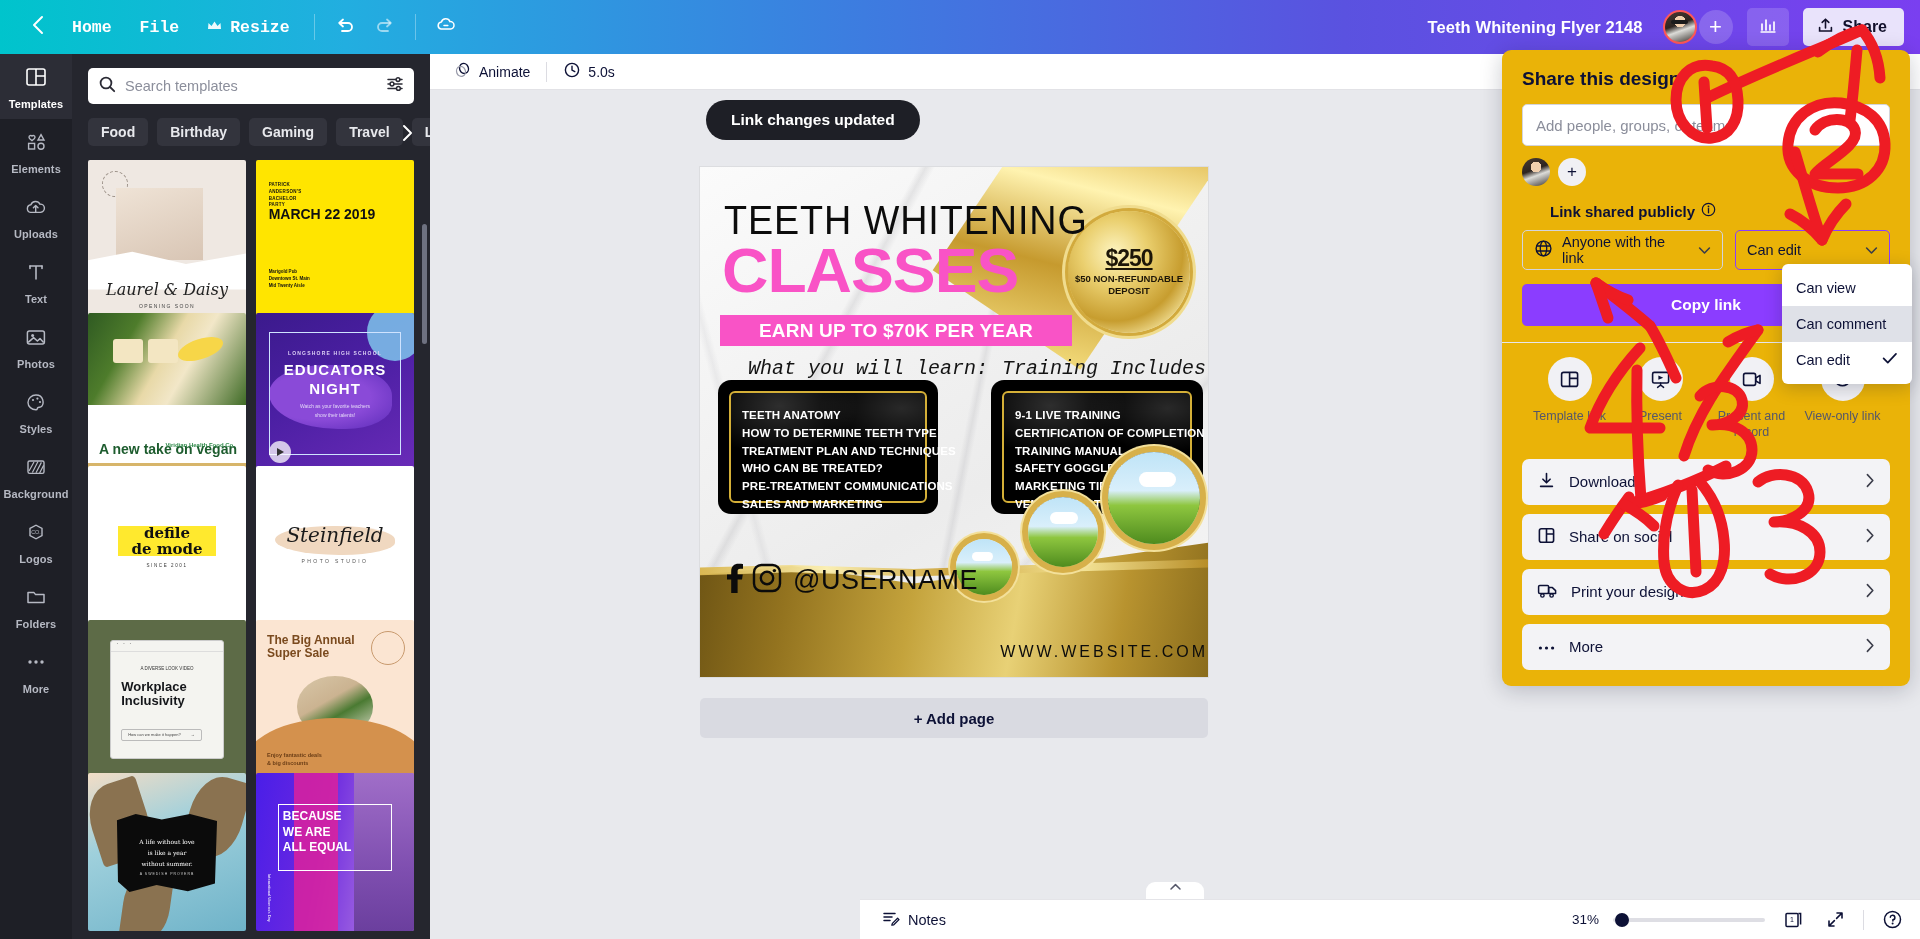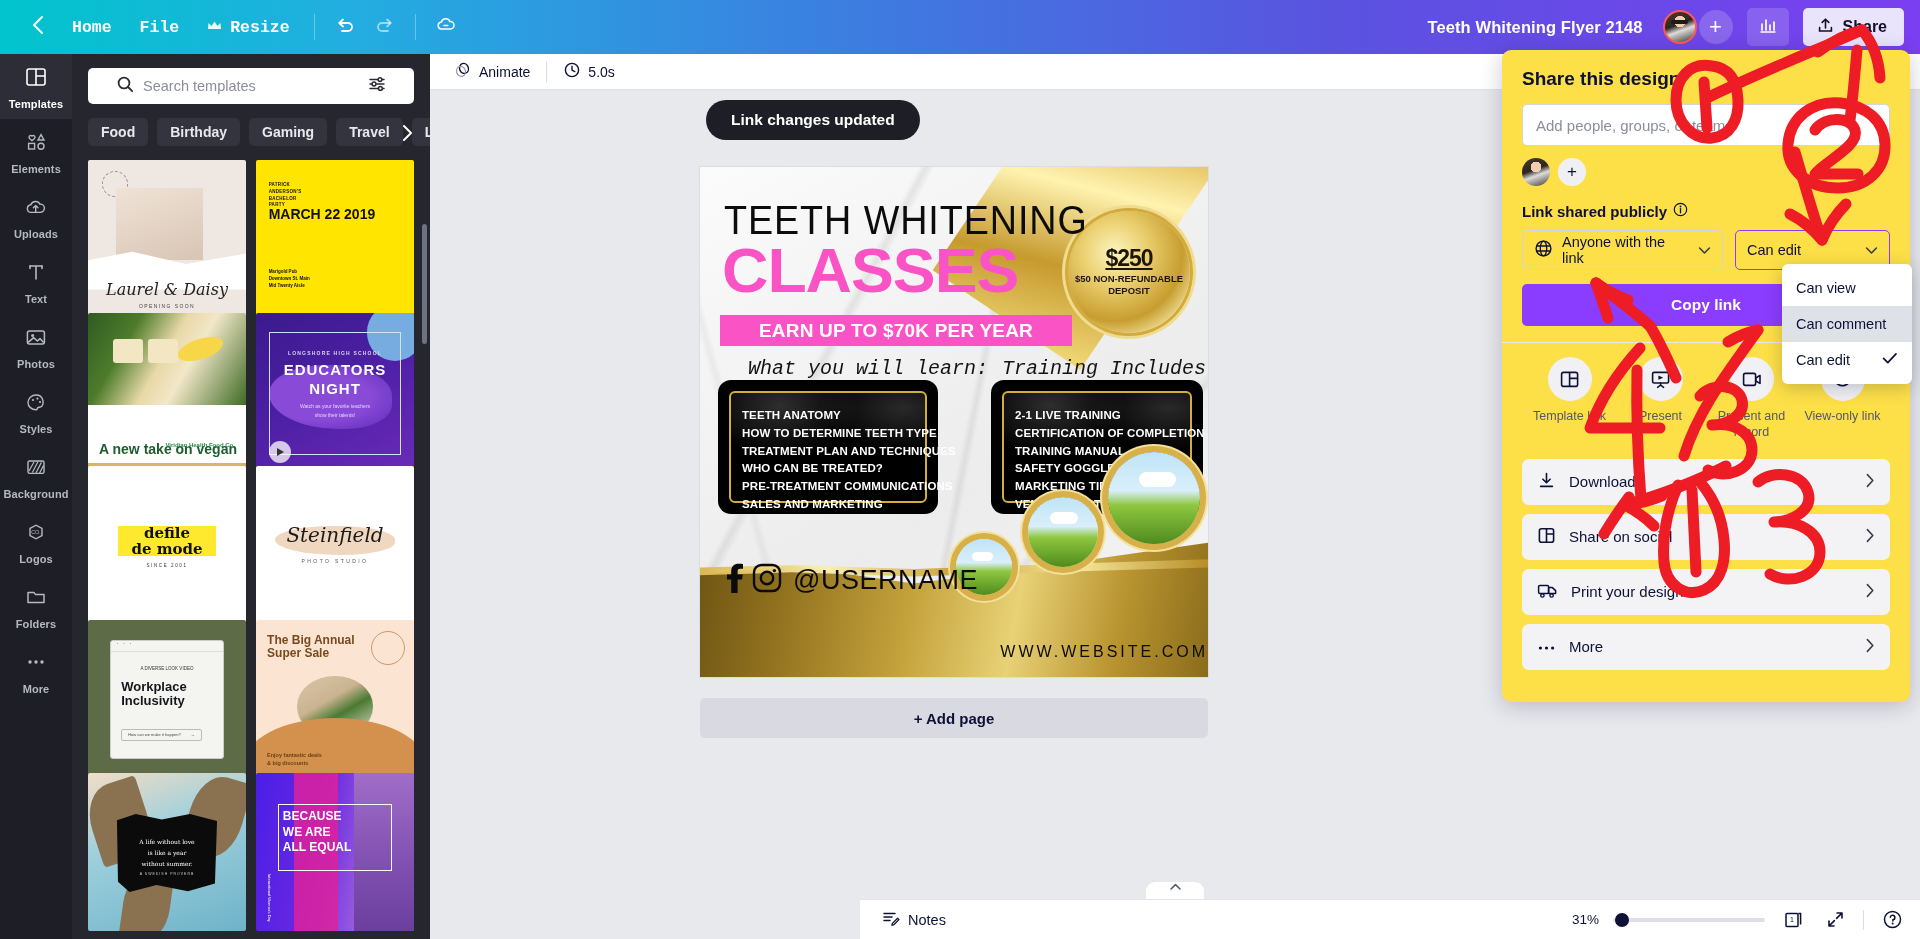--- a/index.html
+++ b/index.html
@@ -75,21 +75,21 @@
   .rail-ico { height: 24px; display: flex; align-items: center; justify-content: center; }
 
   
   .panel {
     position: absolute; top: 54px; left: 72px; width: 358px; height: 885px;
     background: #25262e; z-index: 35; overflow: hidden;
   }
   .search-wrap { padding: 14px 16px 8px; }
   .search-box {
     height: 36px; background: #fff; border-radius: 5px;
-    display: flex; align-items: center; padding: 0 28px; gap: 9px;
+    display: flex; align-items: center; padding: 0 10px; gap: 9px;
   }
   .search-input {
     border: none; outline: none; flex: 1; font-size: 14.5px; color: #2b2b35;
     font-family: "Liberation Sans", sans-serif; background: transparent;
   }
   .search-input::placeholder { color: #8b8e9b; }
   .chips { display: flex; gap: 9px; padding: 6px 16px 10px; position: relative; }
   .chip {
     background: #33343d; color: #e8e9ed; border-radius: 5px;
     padding: 6px 13px; font-size: 14px; font-weight: 700; cursor: pointer; white-space: nowrap;
@@ -365,38 +365,38 @@
     display:flex; align-items:flex-start; justify-content:center; color:#55576a; font-size:12px; z-index:24;
   }
   .collapse-handle {
     position:absolute; left: -10px; top: 355px; width: 12px; height: 56px;
     background:#fff; border-radius: 6px 0 0 6px; display:flex;align-items:center;justify-content:center;
     color:#6b6d7d; font-size: 11px; cursor:pointer; z-index: 38; box-shadow: -1px 0 3px rgba(0,0,0,.1);
   }
 
   
   .share-panel {
-    position:absolute; right: 10px; top: 50px; width: 408px; background:#fde047;
+    position:absolute; right: 10px; top: 50px; width: 408px; background:#eab308;
     border-radius: 9px; box-shadow: 0 4px 22px rgba(15,18,40,.22); z-index: 70;
-    padding: 18px 20px 32px;
+    padding: 18px 20px 16px;
   }
   .sp-title { font-size: 19px; font-weight: 700; color:#0d1136; margin-bottom: 14px; }
   .sp-input {
     height: 42px; border: 1px solid #d3d4db; border-radius: 5px; width:100%;
     padding: 0 13px; font-size: 15px; color:#0d1136; outline:none;
     font-family: "Liberation Sans", sans-serif;
   }
   .sp-input::placeholder { color:#8b8e9b; }
   .sp-avatars { display:flex; align-items:center; gap: 8px; margin: 12px 0 16px; }
   .sp-avatar { width:28px;height:28px;border-radius:50%; overflow:hidden;
     background: radial-gradient(circle at 50% 32%, #f0cfae 0 22%, transparent 23%),
                 linear-gradient(160deg,#4a3b33 0%,#2e2520 42%,#dcdcd8 60%,#3a3430 100%); }
   .sp-add { width:28px;height:28px;border-radius:50%;background:#f0f0f4;
     display:flex;align-items:center;justify-content:center;font-size:17px;color:#0d1136;cursor:pointer; }
-  .sp-link-label { font-size: 15px; font-weight: 700; color:#0d1136; display:flex; align-items:center; gap:6px; margin-bottom: 10px; }
+  .sp-link-label { font-size: 15px; font-weight: 700; color:#0d1136; display:flex; align-items:center; gap:6px; margin-bottom: 10px; margin-left: 28px; }
   .sp-selects { display:flex; gap: 12px; }
   .sp-select {
     flex: 1; height: 40px; border:1px solid #d3d4db; border-radius:5px;
     display:flex; align-items:center; gap:9px; padding: 0 11px; font-size: 14.5px;
     color:#0d1136; cursor:pointer; position:relative;
   }
   .sp-select.narrow { flex: 0 0 155px; }
   .sp-select.active { border: 1.5px solid #8b3dff; }
   .sp-caret { margin-left:auto; color:#3b3d4a; }
   .copy-btn {
@@ -789,21 +789,21 @@
             <div class="fl-li">HOW TO DETERMINE TEETH TYPE</div>
             <div class="fl-li">TREATMENT PLAN AND TECHNIQUES</div>
             <div class="fl-li">WHO CAN BE TREATED?</div>
             <div class="fl-li">PRE-TREATMENT COMMUNICATIONS</div>
             <div class="fl-li">SALES AND MARKETING</div>
           </div>
         </div>
 
         <div class="fl-box" style="left:293px; top:215px; width:208px; height:130px;">
           <div class="fl-box-in">
-            <div class="fl-li">2-1 LIVE TRAINING</div>
+            <div class="fl-li">9-1 LIVE TRAINING</div>
             <div class="fl-li">CERTIFICATION OF COMPLETION</div>
             <div class="fl-li">TRAINING MANUAL</div>
             <div class="fl-li">SAFETY GOGGLES</div>
             <div class="fl-li">MARKETING TIPS</div>
             <div class="fl-li">VENDORS LISTS</div>
           </div>
         </div>
 
         <div class="fl-gold-bottom"></div>
         <div class="fl-glitter"></div>

